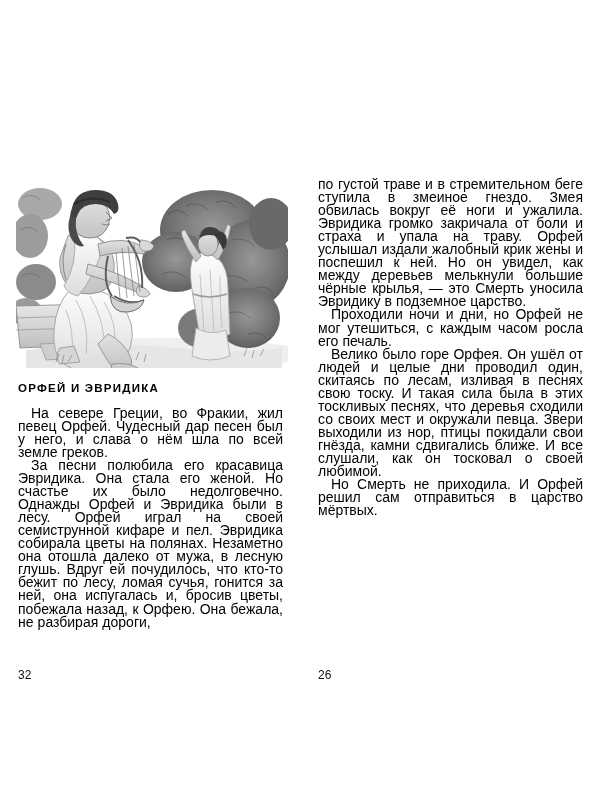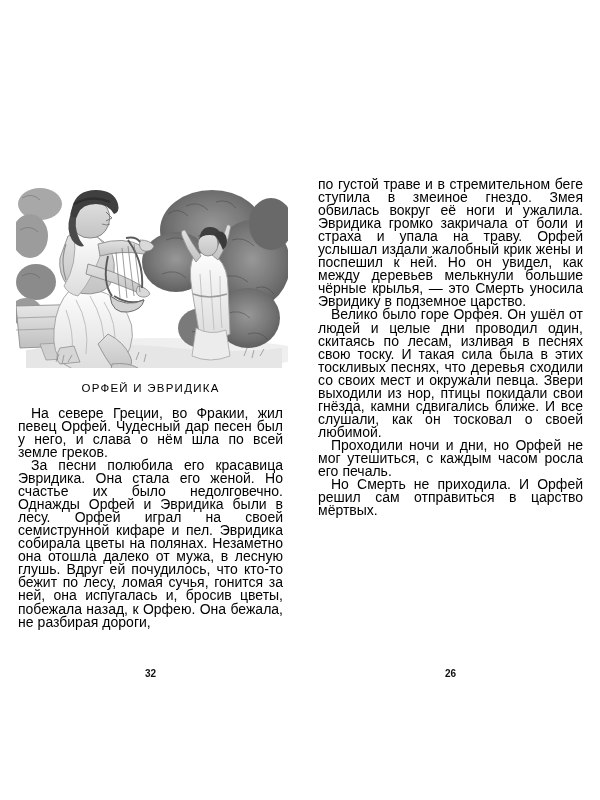--- a/index.html
+++ b/index.html
@@ -41,23 +41,22 @@
     width: 272px;
     height: 190px;
     margin: 0 0 14px -2px;
     overflow: hidden;
   }
   .illustration svg { display: block; }
 
   
   .chapter-title {
     font-size: 11.5px;
-    font-weight: normal;
+    font-weight: bold;
     letter-spacing: 1.25px;
-    text-align: center;
     margin: 6px 0 11px 0;
     line-height: 1.2;
   }
 
   
   .para {
     font-size: 14px;
     line-height: 13.05px;
     text-align: justify;
     text-align-last: left;
@@ -65,24 +64,22 @@
     text-indent: 13px;
     word-spacing: 0.2px;
     hyphens: manual;
   }
   .para.no-indent { text-indent: 0; }
 
   
   .folio {
     position: absolute;
     width: 265px;
-    text-align: center;
-    font-size: 10px;
+    font-size: 12px;
     color: #111;
-    font-weight: bold;
   }
   #folio-left  { left: 18px;  top: 668px; }
   #folio-right { left: 318px; top: 668px; }
 </style>
 </head>
 <body>
 
 <div id="spread">
 
   <div class="page" id="page-left">
@@ -220,22 +217,22 @@
     <div class="column-body">
       <h2 class="chapter-title">ОРФЕЙ И ЭВРИДИКА</h2>
       <p class="para">На севере Греции, во Фракии, жил певец Орфей. Чудесный дар песен был у него, и слава о нём шла по всей земле греков.</p>
       <p class="para">За песни полюбила его красавица Эвридика. Она стала его женой. Но счастье их было недолговечно. Однажды Орфей и Эвридика были в лесу. Орфей играл на своей семиструнной кифаре и пел. Эвридика собирала цветы на полянах. Незаметно она отошла далеко от мужа, в лесную глушь. Вдруг ей почудилось, что кто-то бежит по лесу, ломая сучья, гонится за ней, она испугалась и, бросив цветы, побежала назад, к Орфею. Она бежала, не разбирая дороги,</p>
     </div>
   </div>
 
   <div class="page" id="page-right">
     <div class="column-body">
       <p class="para no-indent">по густой траве и в стремительном беге ступила в змеиное гнездо. Змея обвилась вокруг её ноги и ужалила. Эвридика громко закричала от боли и страха и упала на траву. Орфей услышал издали жалобный крик жены и поспешил к ней. Но он увидел, как между деревьев мелькнули большие чёрные крылья, — это Смерть уносила Эвридику в подземное царство.</p>
+      <p class="para">Проходили ночи и дни, но Орфей не мог утешиться, с каждым часом росла его печаль.</p>
       <p class="para">Велико было горе Орфея. Он ушёл от людей и целые дни проводил один, скитаясь по лесам, изливая в песнях свою тоску. И такая сила была в этих тоскливых песнях, что деревья сходили со своих мест и окружали певца. Звери выходили из нор, птицы покидали свои гнёзда, камни сдвигались ближе. И все слушали, как он тосковал о своей любимой.</p>
-      <p class="para">Проходили ночи и дни, но Орфей не мог утешиться, с каждым часом росла его печаль.</p>
       <p class="para">Но Смерть не приходила. И Орфей решил сам отправиться в царство мёртвых.</p>
     </div>
   </div>
 
   <div class="folio" id="folio-left">32</div>
   <div class="folio" id="folio-right">26</div>
 
 </div>
 
 </body></html>

